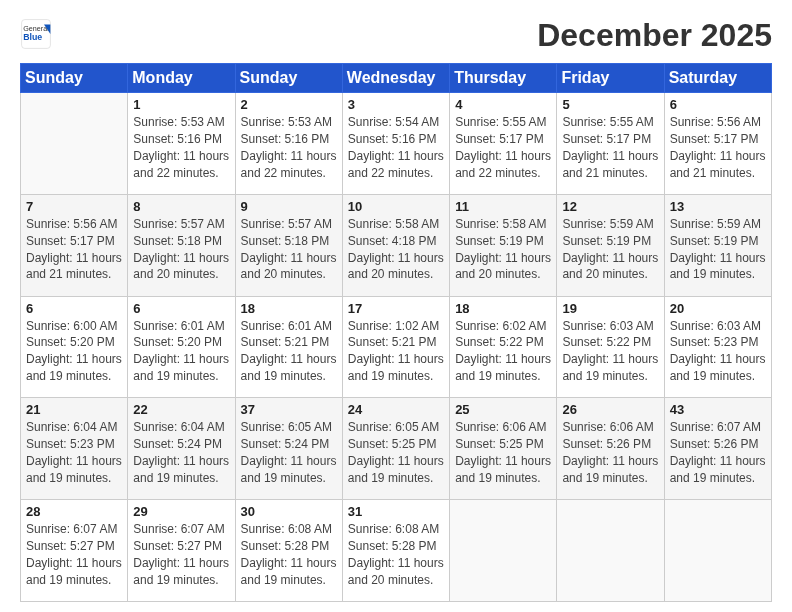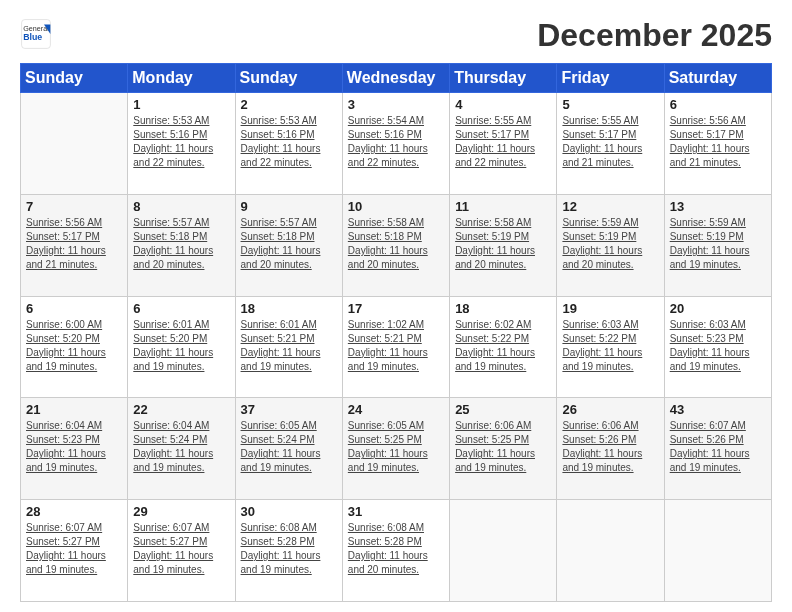--- a/index.html
+++ b/index.html
@@ -71,24 +71,23 @@
       height: 88px;
     }
     .cell-date {
       font-size: 13px;
       font-weight: bold;
       color: #222;
       display: block;
       margin-bottom: 2px;
     }
     .cell-info {
-      font-size: 10px;
+      font-size: 12px;
       color: #444;
       line-height: 1.4;
-      text-decoration: underline;
     }
     .empty-cell {
       background: #f9f9f9;
     }
     .row-shaded td {
       background: #f5f5f5;
     }
   </style>
 </head>
 <body>
@@ -184,21 +183,21 @@
           <td>
             <span class="cell-date">9</span>
             <div class="cell-info">Sunrise: 5:57 AM
 Sunset: 5:18 PM
 Daylight: 11 hours
 and 20 minutes.</div>
           </td>
           <td>
             <span class="cell-date">10</span>
             <div class="cell-info">Sunrise: 5:58 AM
-Sunset: 5:18 PM
+Sunset: 4:18 PM
 Daylight: 11 hours
 and 20 minutes.</div>
           </td>
           <td>
             <span class="cell-date">11</span>
             <div class="cell-info">Sunrise: 5:58 AM
 Sunset: 5:19 PM
 Daylight: 11 hours
 and 20 minutes.</div>
           </td>

